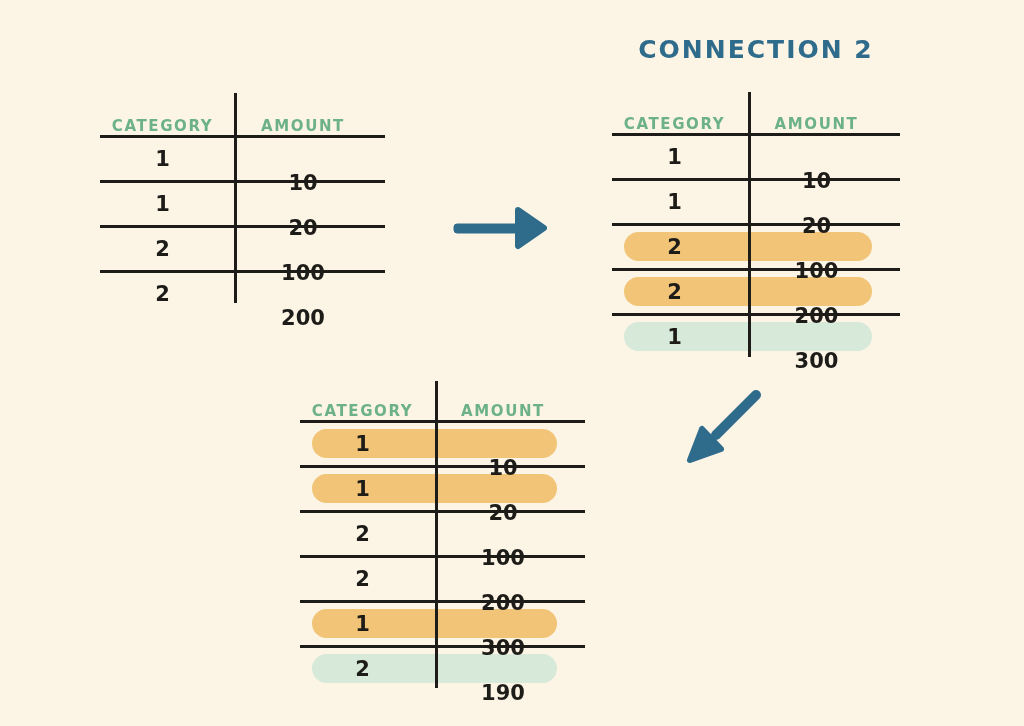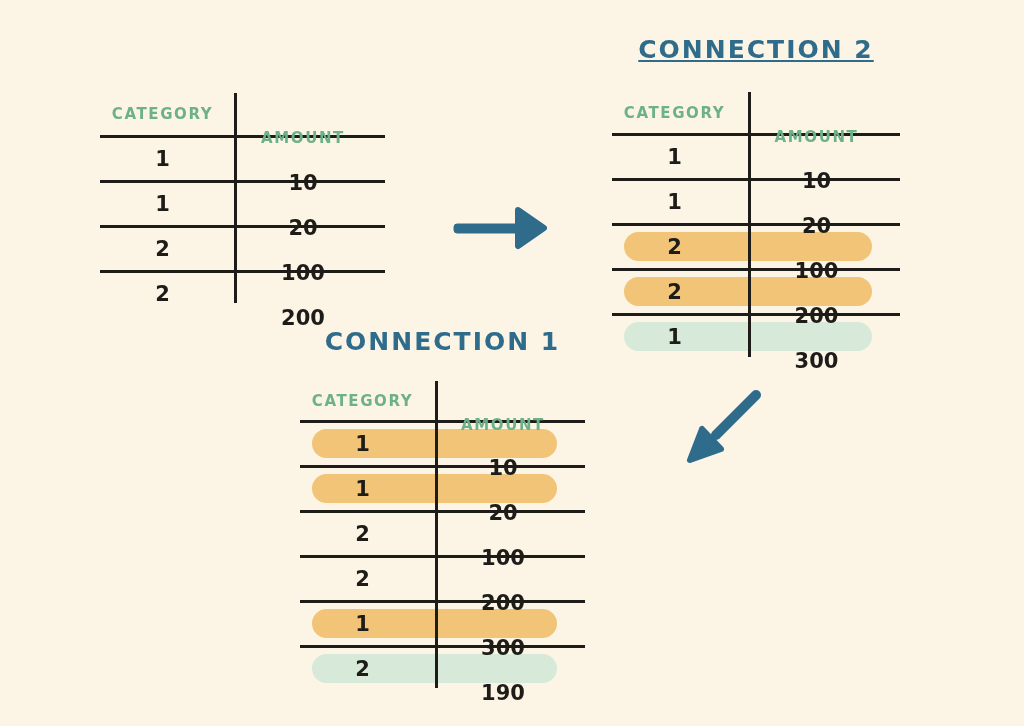--- a/index.html
+++ b/index.html
@@ -4,21 +4,21 @@
 <style>
   html,body { margin:0; padding:0; }
   .canvas {
     position:relative; width:1024px; height:726px;
     background:var(--background,#fcf5e6);
     font-family:"DejaVu Sans","Liberation Sans",sans-serif;
     overflow:hidden;
   }
   .table { position:absolute; }
   .vline { position:absolute; top:0; width:3px; background:var(--ink,#1e1c18); z-index:3; }
-  .thead { display:flex; align-items:center; }
+  .thead { display:flex; align-items:flex-end; }
   .trow {
     display:flex; align-items:center; height:45px; position:relative;
     border-top:3px solid var(--ink,#1e1c18); box-sizing:border-box;
   }
   .pill { position:absolute; left:12px; right:28px; top:6px; bottom:7px; border-radius:17px; z-index:1; }
   .hl-orange .pill { background:var(--highlight-orange,#f2c477); }
   .hl-green  .pill { background:var(--highlight-green,#d7e9d9); }
   .cell { position:relative; z-index:2; display:flex; align-items:center; justify-content:center; box-sizing:border-box; }
   .cell.cat { width:135px; padding-right:10px; }
   .cell.amt { flex:1; padding-right:14px;margin-top:48px; }
@@ -29,21 +29,21 @@
     color:var(--title-teal,#2f6c8c); font-weight:bold; font-size:25px; letter-spacing:2px;
     white-space:nowrap;
   }
   #tbl-source { left:100px; top:93px;  width:285px; }
   #tbl-source .thead { height:42px; }
   #tbl-source .vline { left:134px; height:210px; }
 
   #tbl-conn2  { left:612px; top:92px;  width:288px; }
   #tbl-conn2 .thead { height:41px; }
   #tbl-conn2 .vline { left:136px; height:265px; }
-  #tbl-conn2 .ttitle { top:-57px;text-decoration:underline; }
+  #tbl-conn2 .ttitle { top:-57px; }
 
   #tbl-conn1  { left:300px; top:381px; width:285px; }
   #tbl-conn1 .thead { height:39px; }
   #tbl-conn1 .vline { left:135px; height:307px; }
   #tbl-conn1 .ttitle { top:-54px; }
 
   .arrow { position:absolute; }
   #arrow-right { left:452px; top:206px; }
   #arrow-diag  { left:676px; top:388px; }
   .arrow svg .ink-fill   { fill:var(--title-teal,#2f6c8c); stroke:var(--title-teal,#2f6c8c); }
@@ -114,21 +114,20 @@
         </div>
         <div class="trow hl-green">
           <div class="pill"></div>
           <div class="cell cat td">1</div>
           <div class="cell amt td">300</div>
         </div>
       </div>
   </div>
 
   <div class="table" id="tbl-conn1">
-    <div class="ttitle">CONNECTION 1</div>
     <div class="vline"></div>
     <div class="thead">
       <div class="cell cat th">CATEGORY</div>
       <div class="cell amt th">AMOUNT</div>
     </div>
     <div class="tbody">
         <div class="trow hl-orange">
           <div class="pill"></div>
           <div class="cell cat td">1</div>
           <div class="cell amt td">10</div>

